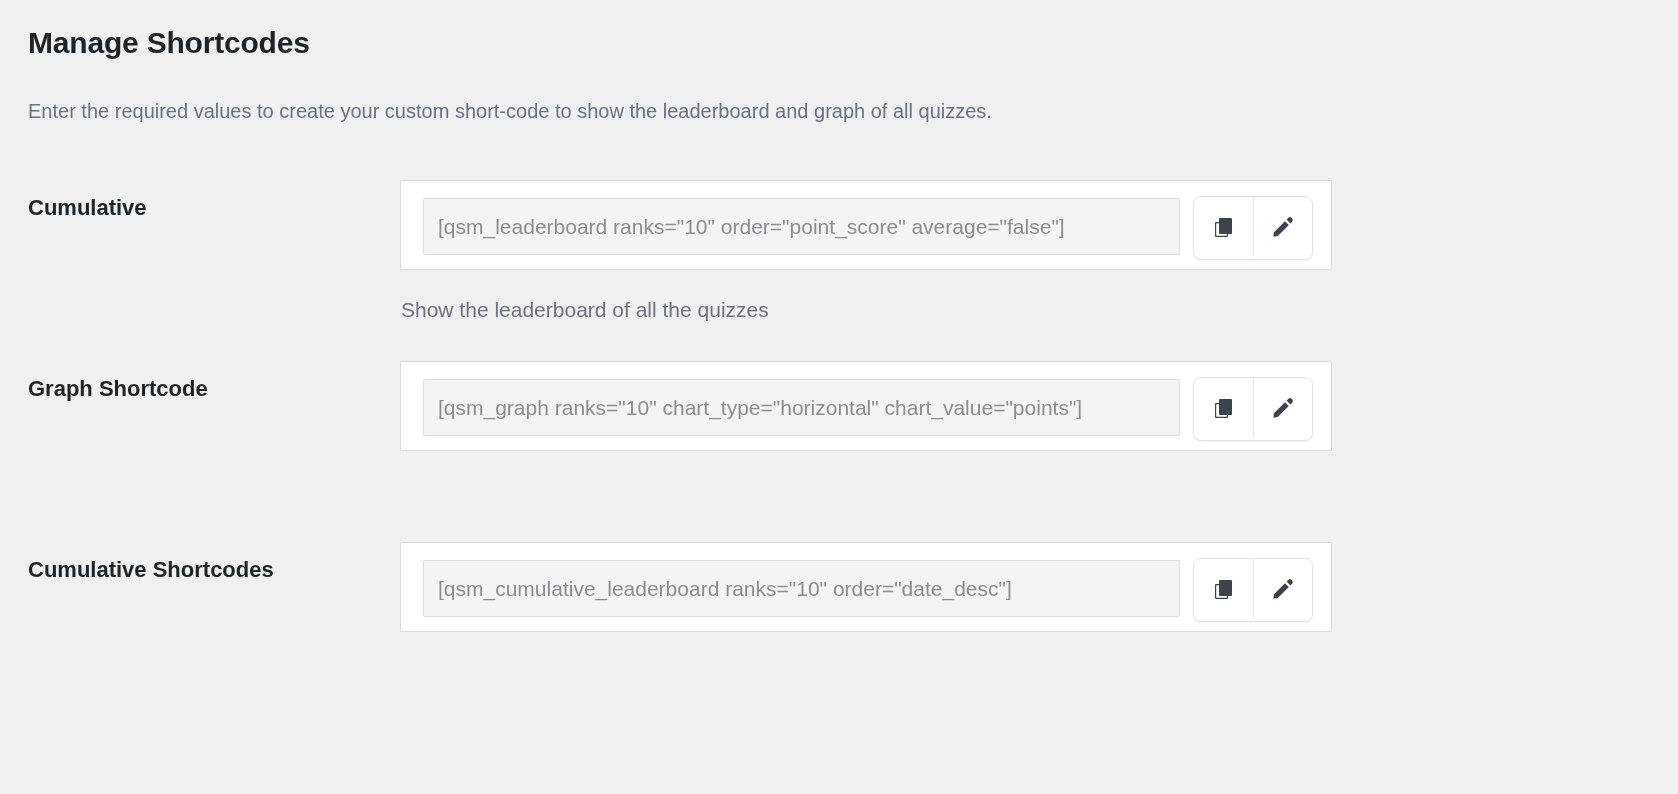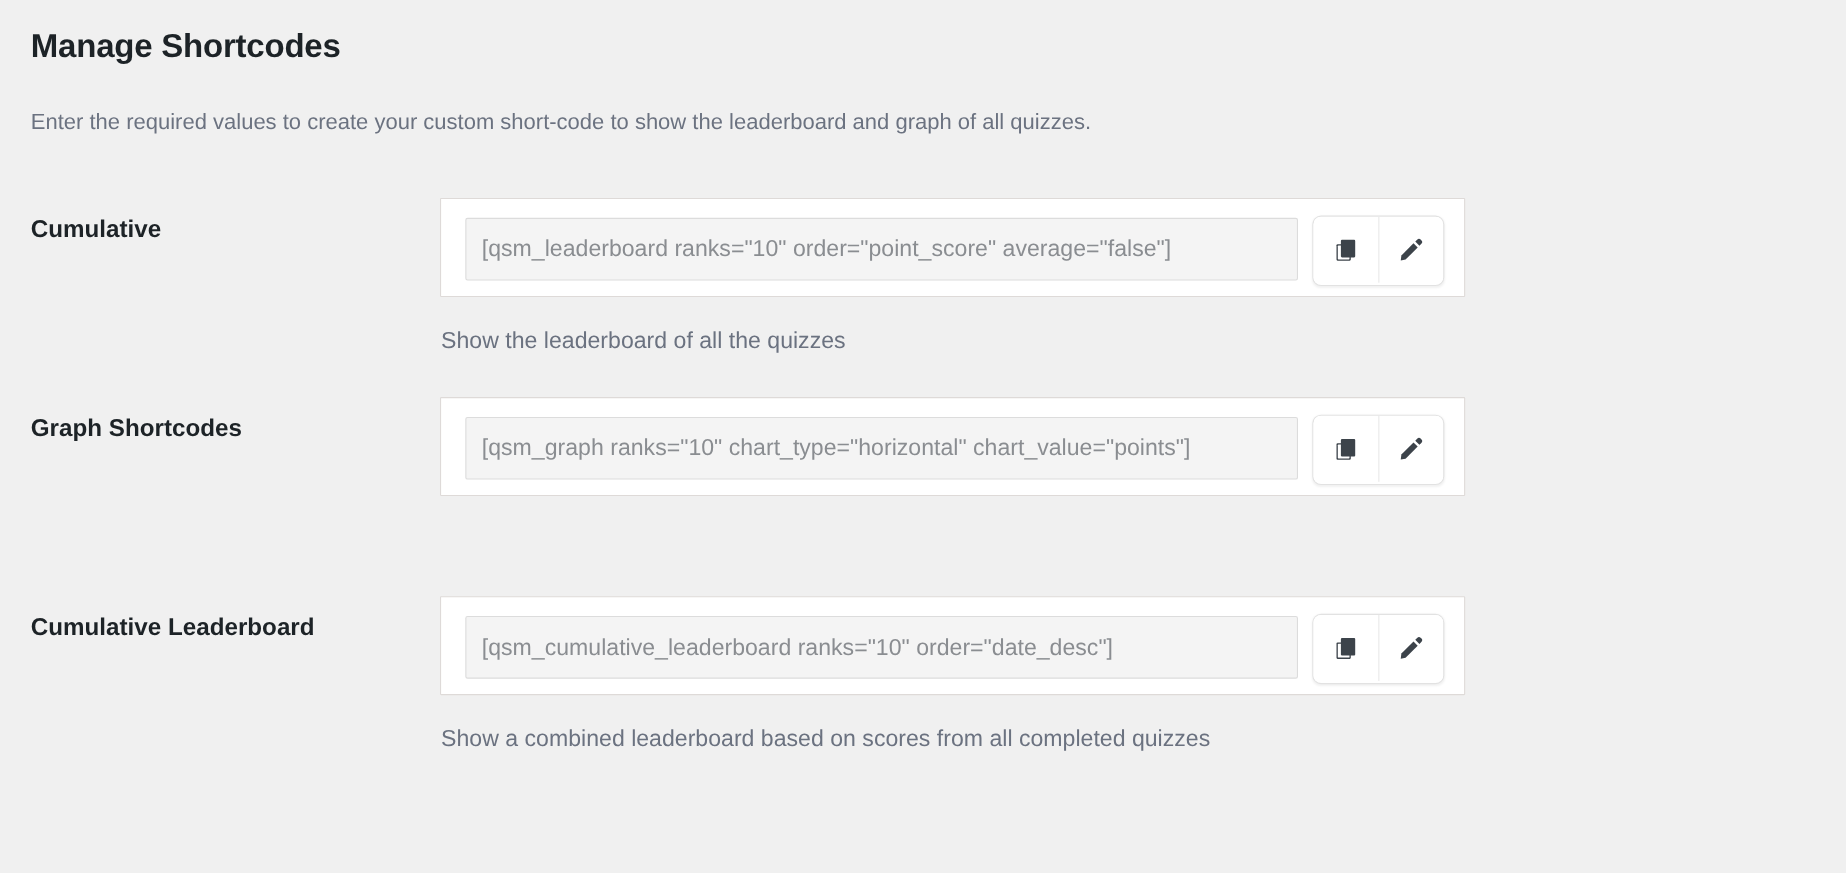--- a/index.html
+++ b/index.html
@@ -187,21 +187,21 @@
                 </svg>
               </span>
             </button>
           </div>
         </div>
       </div>
       <div class="helper-text">Show the leaderboard of all the quizzes</div>
     </div>
 
     <div class="row">
-      <div class="row-label">Graph Shortcodes</div>
+      <div class="row-label">Graph Shortcode</div>
       <div class="field-card">
         <div class="field-inner">
           <input class="shortcode-input" type="text" readonly="" value="[qsm_graph ranks=&quot;10&quot; chart_type=&quot;horizontal&quot; chart_value=&quot;points&quot;]" style="">
           <div class="btn-group">
             <button class="icon-btn" title="Copy shortcode">
               <span>
                 <svg width="24" height="24" viewBox="0 0 24 24" aria-hidden="true">
                   <rect x="3" y="7" width="13" height="15" rx="1" fill="#3c434a"></rect>
                   <rect x="4.2" y="8.2" width="10.6" height="12.6" rx="0.6" fill="#ffffff"></rect>
                   <rect x="7" y="3" width="13" height="16" rx="1" fill="#3c434a"></rect>
@@ -215,21 +215,21 @@
                   <path d="M15.6 4.6 L17.3 2.9 a2.4 2.4 0 0 1 3.4 0 l0.4 0.4 a2.4 2.4 0 0 1 0 3.4 L19.4 8.4 Z" fill="#3c434a"></path>
                 </svg>
               </span>
             </button>
           </div>
         </div>
       </div>
     </div>
 
     <div class="row">
-      <div class="row-label">Cumulative Leaderboard</div>
+      <div class="row-label">Cumulative Shortcodes</div>
       <div class="field-card">
         <div class="field-inner">
           <input class="shortcode-input" type="text" readonly="" value="[qsm_cumulative_leaderboard ranks=&quot;10&quot; order=&quot;date_desc&quot;]" style="">
           <div class="btn-group">
             <button class="icon-btn" title="Copy shortcode">
               <span>
                 <svg width="24" height="24" viewBox="0 0 24 24" aria-hidden="true">
                   <rect x="3" y="7" width="13" height="15" rx="1" fill="#3c434a"></rect>
                   <rect x="4.2" y="8.2" width="10.6" height="12.6" rx="0.6" fill="#ffffff"></rect>
                   <rect x="7" y="3" width="13" height="16" rx="1" fill="#3c434a"></rect>
@@ -240,17 +240,16 @@
               <span>
                 <svg width="24" height="24" viewBox="0 0 24 24" aria-hidden="true">
                   <path d="M3 17.2 L14.0 6.2 L17.8 10.0 L6.8 21.0 L2.4 21.8 Z" fill="#3c434a"></path>
                   <path d="M15.6 4.6 L17.3 2.9 a2.4 2.4 0 0 1 3.4 0 l0.4 0.4 a2.4 2.4 0 0 1 0 3.4 L19.4 8.4 Z" fill="#3c434a"></path>
                 </svg>
               </span>
             </button>
           </div>
         </div>
       </div>
-      <div class="helper-text">Show a combined leaderboard based on scores from all completed quizzes</div>
     </div>
 
   </div>
 </div>
 
 </body></html>

